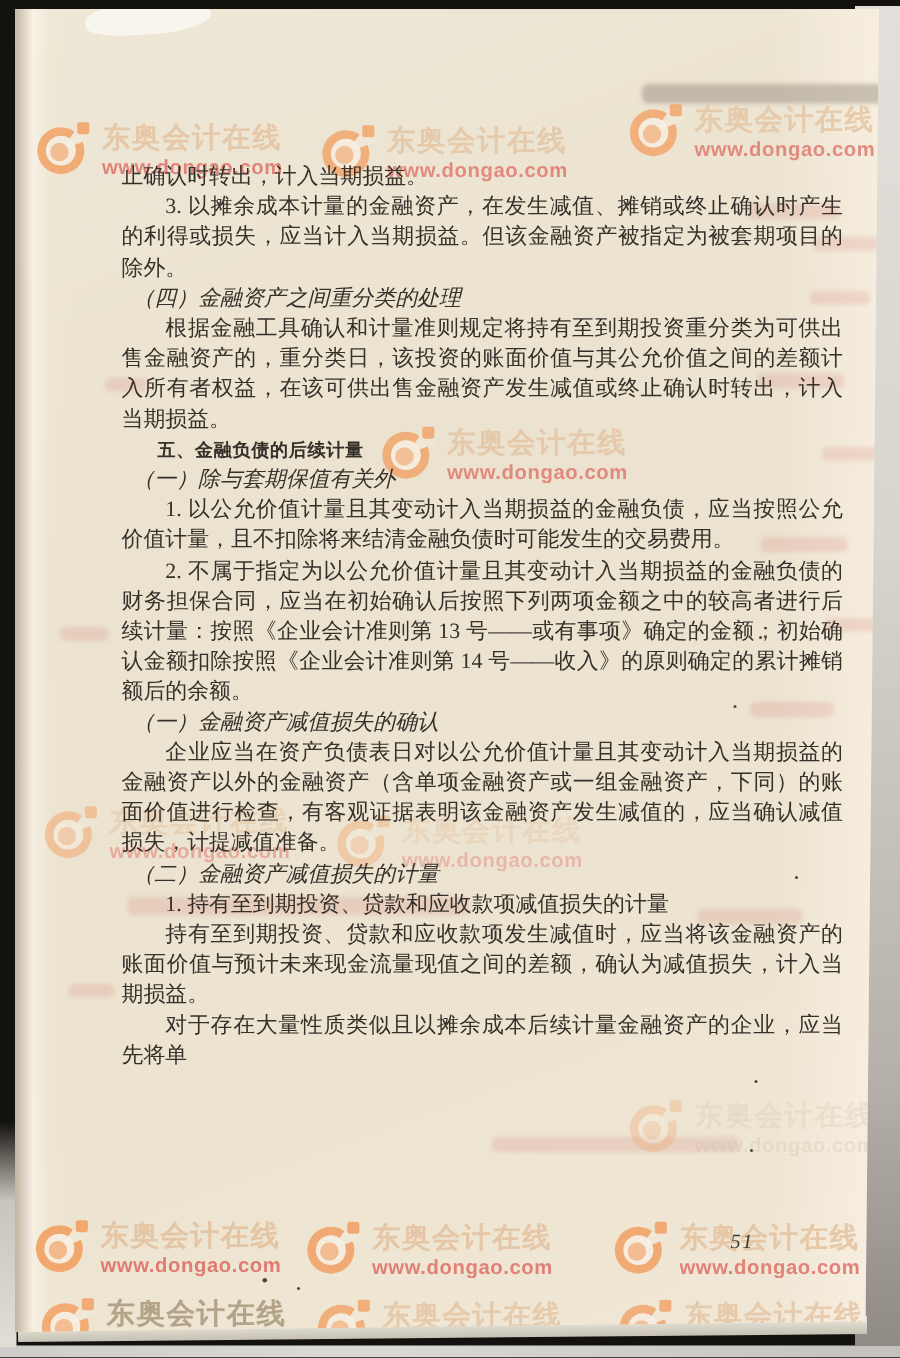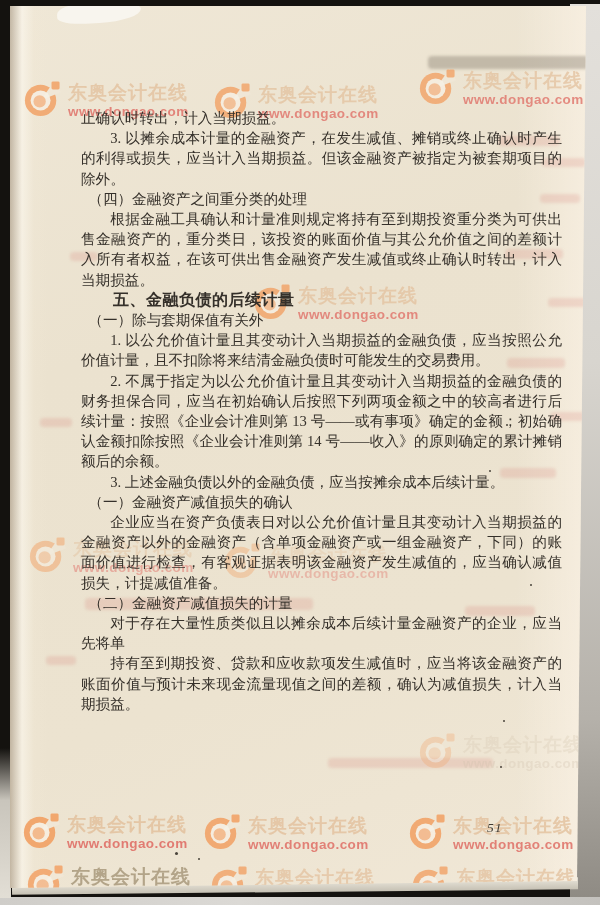--- a/index.html
+++ b/index.html
@@ -43,23 +43,23 @@
   .bleed{position:absolute;z-index:1;border-radius:4px;filter:blur(1.5px);}
   .bleed.p{background:rgba(208,96,84,0.16);}
   .bleed.g{background:rgba(95,85,72,0.30);}
   .speck{position:absolute;background:#4a443b;border-radius:50%;z-index:5;}
   
   .doc{position:absolute;left:40px;top:102px;width:481px;z-index:5;
     color:#35302a;font-size:14.6px;line-height:20.2px;text-align:justify;margin-left:31px;}
   .doc p{margin:0;}
   .pt-cont{text-indent:0;}
   .pt-para{text-indent:2em;}
-  .pt-subhead{text-indent:0.5em;margin:4px 0 3px;}
+  .pt-subhead{text-indent:0.5em;margin:4px 0 3px;font-style:italic;}
   .pt-heading,.pt-heading2{text-indent:2em;font-family:"Liberation Sans","DejaVu Sans",sans-serif;
-    font-weight:700;font-size:16px;letter-spacing:0.5px;}
+    font-weight:700;font-size:12px;letter-spacing:0.5px;}
   .pt-heading{margin:8px 0 6px;}
   .pt-heading2{margin:11px 0 8px;}
   .page-number{position:absolute;left:477px;top:814px;z-index:6;font-style:italic;
     font-size:13.5px;color:#3f3a32;letter-spacing:1px;}
 </style>
 </head>
 <body>
 
 <div class="side-strip"></div>
 <div class="bottom-strip"></div>
@@ -295,22 +295,22 @@
 
   <div class="doc" id="doc-body">
       <p class="pt-cont">止确认时转出，计入当期损益。</p>
       <p class="pt-para">3. 以摊余成本计量的金融资产，在发生减值、摊销或终止确认时产生的利得或损失，应当计入当期损益。但该金融资产被指定为被套期项目的除外。</p>
       <p class="pt-subhead">（四）金融资产之间重分类的处理</p>
       <p class="pt-para">根据金融工具确认和计量准则规定将持有至到期投资重分类为可供出售金融资产的，重分类日，该投资的账面价值与其公允价值之间的差额计入所有者权益，在该可供出售金融资产发生减值或终止确认时转出，计入当期损益。</p>
       <p class="pt-heading">五、金融负债的后续计量</p>
       <p class="pt-subhead">（一）除与套期保值有关外</p>
       <p class="pt-para">1. 以公允价值计量且其变动计入当期损益的金融负债，应当按照公允价值计量，且不扣除将来结清金融负债时可能发生的交易费用。</p>
       <p class="pt-para">2. 不属于指定为以公允价值计量且其变动计入当期损益的金融负债的财务担保合同，应当在初始确认后按照下列两项金额之中的较高者进行后续计量：按照《企业会计准则第 13 号——或有事项》确定的金额；初始确认金额扣除按照《企业会计准则第 14 号——收入》的原则确定的累计摊销额后的余额。</p>
-      <p class="pt-para">3. 上述金融负债以外的金融负债，应当按摊余成本后续计量。</p>
       <p class="pt-subhead">（一）金融资产减值损失的确认</p>
       <p class="pt-para">企业应当在资产负债表日对以公允价值计量且其变动计入当期损益的金融资产以外的金融资产（含单项金融资产或一组金融资产，下同）的账面价值进行检查，有客观证据表明该金融资产发生减值的，应当确认减值损失，计提减值准备。</p>
       <p class="pt-subhead">（二）金融资产减值损失的计量</p>
+      <p class="pt-para">1. 持有至到期投资、贷款和应收款项减值损失的计量</p>
+      <p class="pt-para">持有至到期投资、贷款和应收款项发生减值时，应当将该金融资产的账面价值与预计未来现金流量现值之间的差额，确认为减值损失，计入当期损益。</p>
       <p class="pt-para">对于存在大量性质类似且以摊余成本后续计量金融资产的企业，应当先将单</p>
-      <p class="pt-para">持有至到期投资、贷款和应收款项发生减值时，应当将该金融资产的账面价值与预计未来现金流量现值之间的差额，确认为减值损失，计入当期损益。</p>
     </div>
 
   <div class="page-number">51</div>
 </div>
 
 </body></html>

